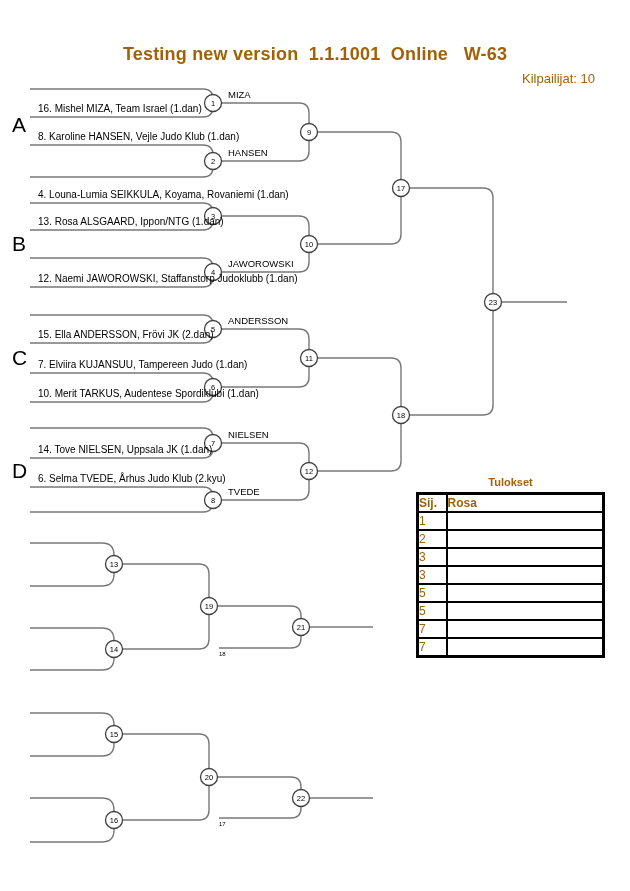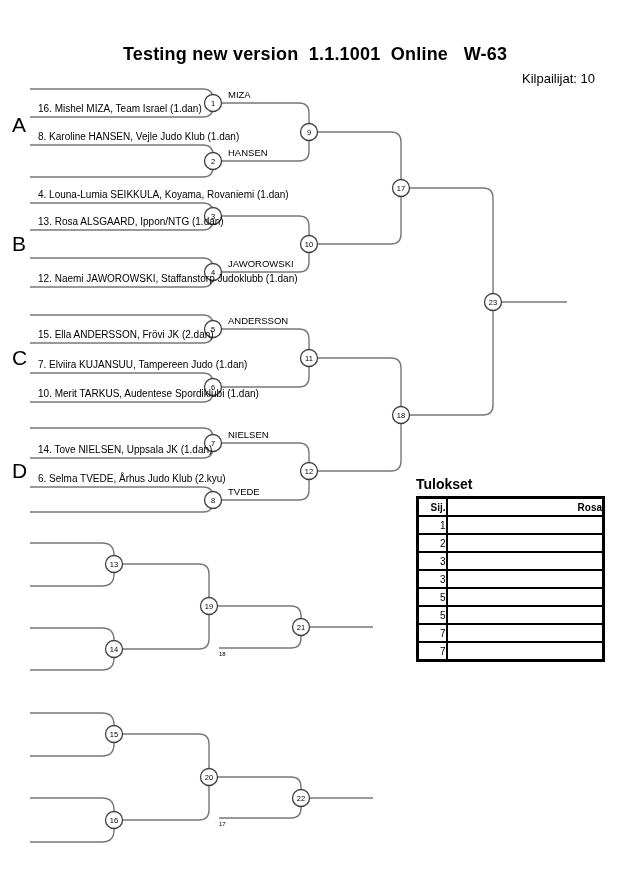--- a/index.html
+++ b/index.html
@@ -1,43 +1,43 @@
 <!DOCTYPE html>
 <html><head>
 <meta charset="utf-8">
 <style>
   html,body { margin:0; padding:0; background:#ffffff; }
   .page {
     position:relative; width:630px; height:891px; background:#ffffff;
-    font-family:"Liberation Sans", sans-serif; color:#000000; overflow:hidden;
+    font-family:"Liberation Sans", sans-serif; color:#a16207; overflow:hidden;
   }
   .title {
     position:absolute; top:44px; left:0; right:0; text-align:center;
     font-size:18px; font-weight:bold; white-space:pre; letter-spacing:0.2px;
   }
   .competitors {
     position:absolute; top:71px; right:35px; font-size:13px;
   }
   svg.bracket { position:absolute; left:0; top:0; }
   svg.bracket path { fill:none; stroke:#787878; stroke-width:1.4; }
   svg.bracket circle { fill:#ffffff; stroke:#404040; stroke-width:1.3; }
   svg.bracket text { fill:#000000; }
   text.player { font-size:10px; }
   text.winlabel { font-size:9.5px; }
   text.pool { font-size:21px; }
   text.num { font-size:7.5px; text-anchor:middle; }
   text.ref { font-size:6px; fill:#8a8a8a; }
   .results { position:absolute; left:416px; top:476px; width:189px; }
-  .results-title { text-align:left; font-weight:bold; font-size:14px; margin:0 0 4px 0; }
+  .results-title { text-align:center; font-weight:bold; font-size:11px; margin:0 0 4px 0; }
   table.res {
     border-collapse:collapse; width:100%; table-layout:fixed;
     border:3px solid #000;
   }
   table.res th, table.res td {
-    border:2px solid #000; padding:0; font-size:10px; text-align:right;
+    border:2px solid #000; padding:0; font-size:12px; text-align:left;
     overflow:hidden; white-space:nowrap;
   }
   table.res th { height:16px; font-weight:bold; }
   table.res td { height:16px; }
 </style>
 </head>
 <body>
 
 <div class="page">
 

